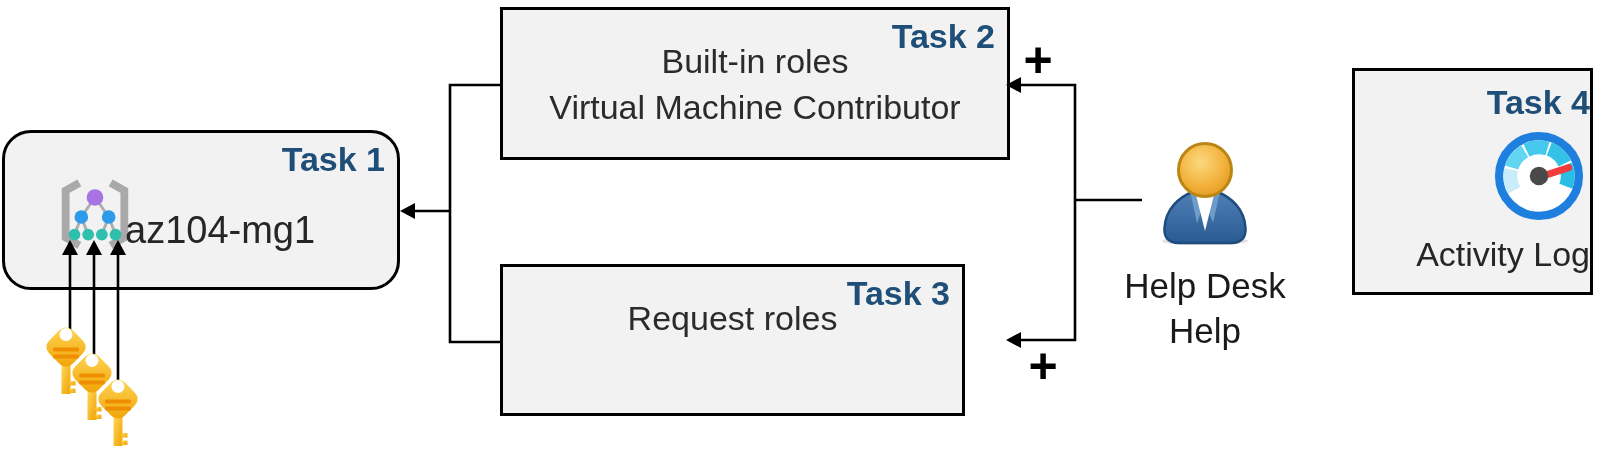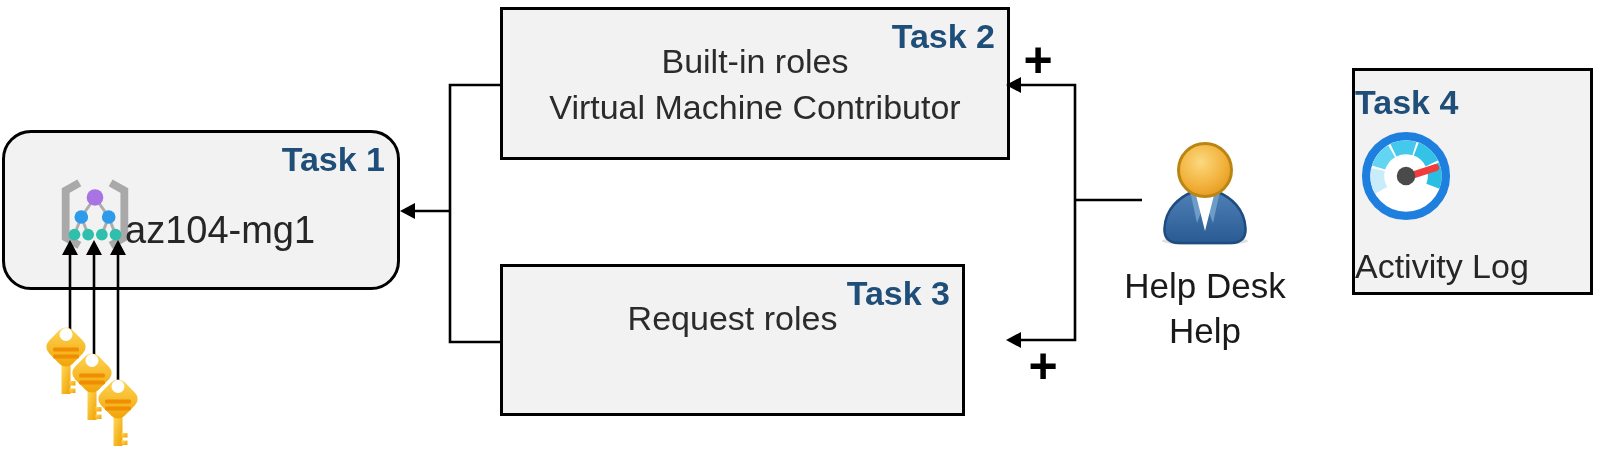--- a/index.html
+++ b/index.html
@@ -19,24 +19,24 @@
   }
   .box-body{
     position:absolute;left:0;right:0;top:28px;text-align:center;
     font-size:34px;line-height:46px;color:#2B2B2B;white-space:nowrap;
   }
   #task1-title{
     position:absolute;left:120px;right:14px;top:76px;text-align:left;
     font-size:38px;color:#262626;white-space:nowrap;
   }
   #mg-icon-wrap{position:absolute;left:46px;top:44px;width:88px;height:80px;}
-  #task4{display:flex;flex-direction:column;align-items:flex-start;}
+  #task4{display:flex;flex-direction:column;align-items:flex-end;}
   #task4 .task-label{position:static;margin-top:14px;text-align:center;}
   #gauge-wrap{margin-top:6px;width:102px;height:102px;}
-  #task4-title{margin-top:20px;font-size:34px;color:#262626;white-space:nowrap;}
+  #task4-title{margin-top:8px;font-size:34px;color:#262626;white-space:nowrap;}
   #person{
     position:absolute;left:1100px;top:141px;width:210px;
     display:flex;flex-direction:column;align-items:center;
   }
   #person-icon-wrap{width:100px;height:104px;}
   .person-label{margin-top:18px;text-align:center;font-size:35px;line-height:45px;color:#1A1A1A;white-space:nowrap;}
   .plus{
     position:absolute;width:54px;text-align:center;font-size:50px;font-weight:bold;color:#000;line-height:60px;
   }
   #plus-top{left:1011px;top:30px;}

